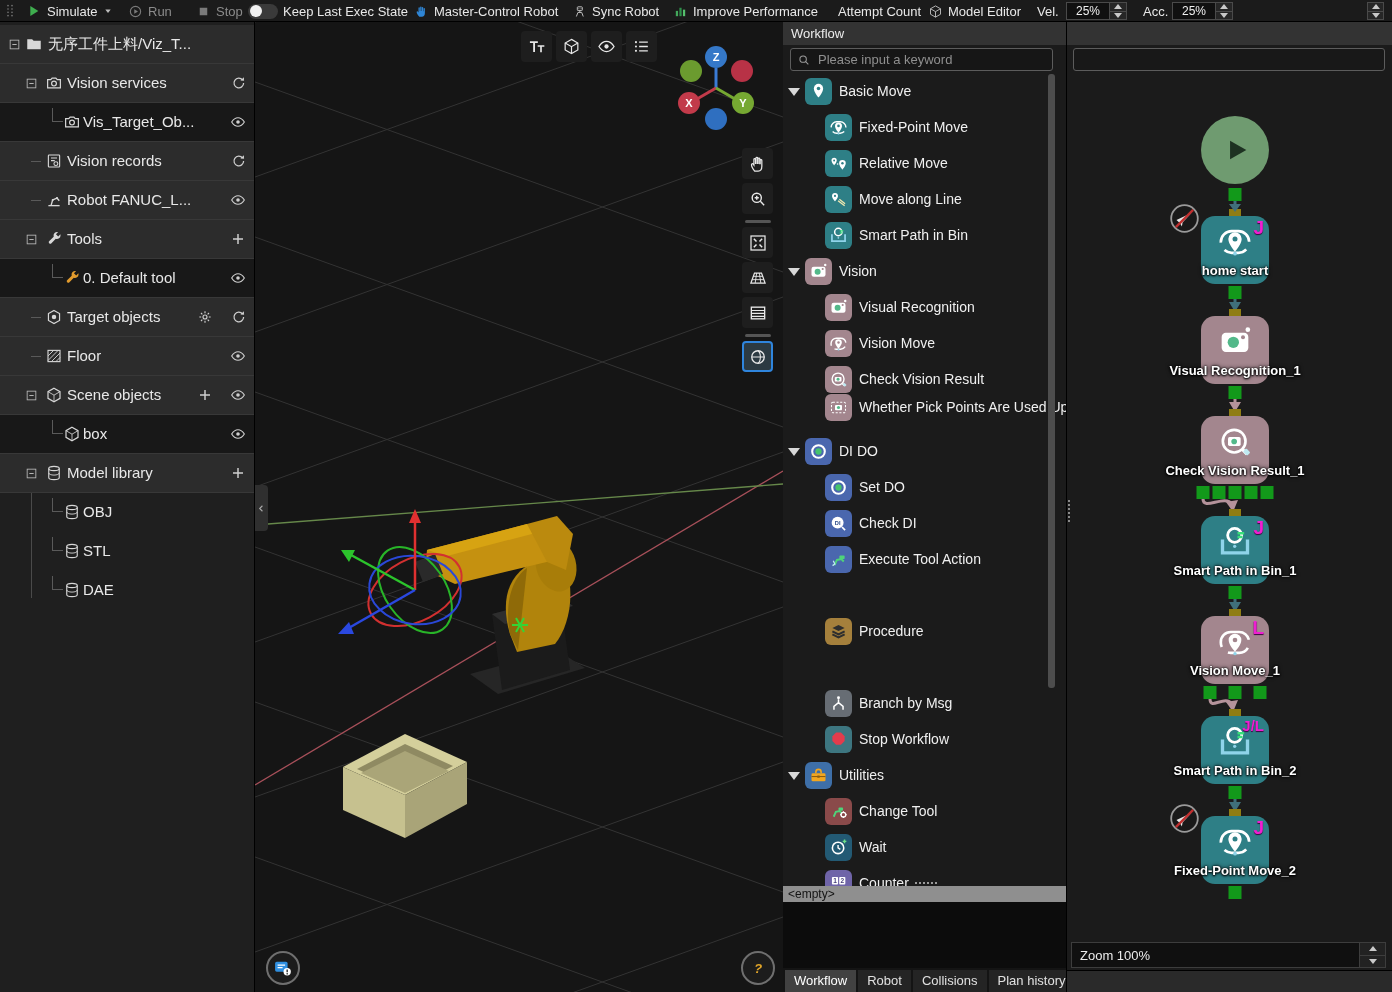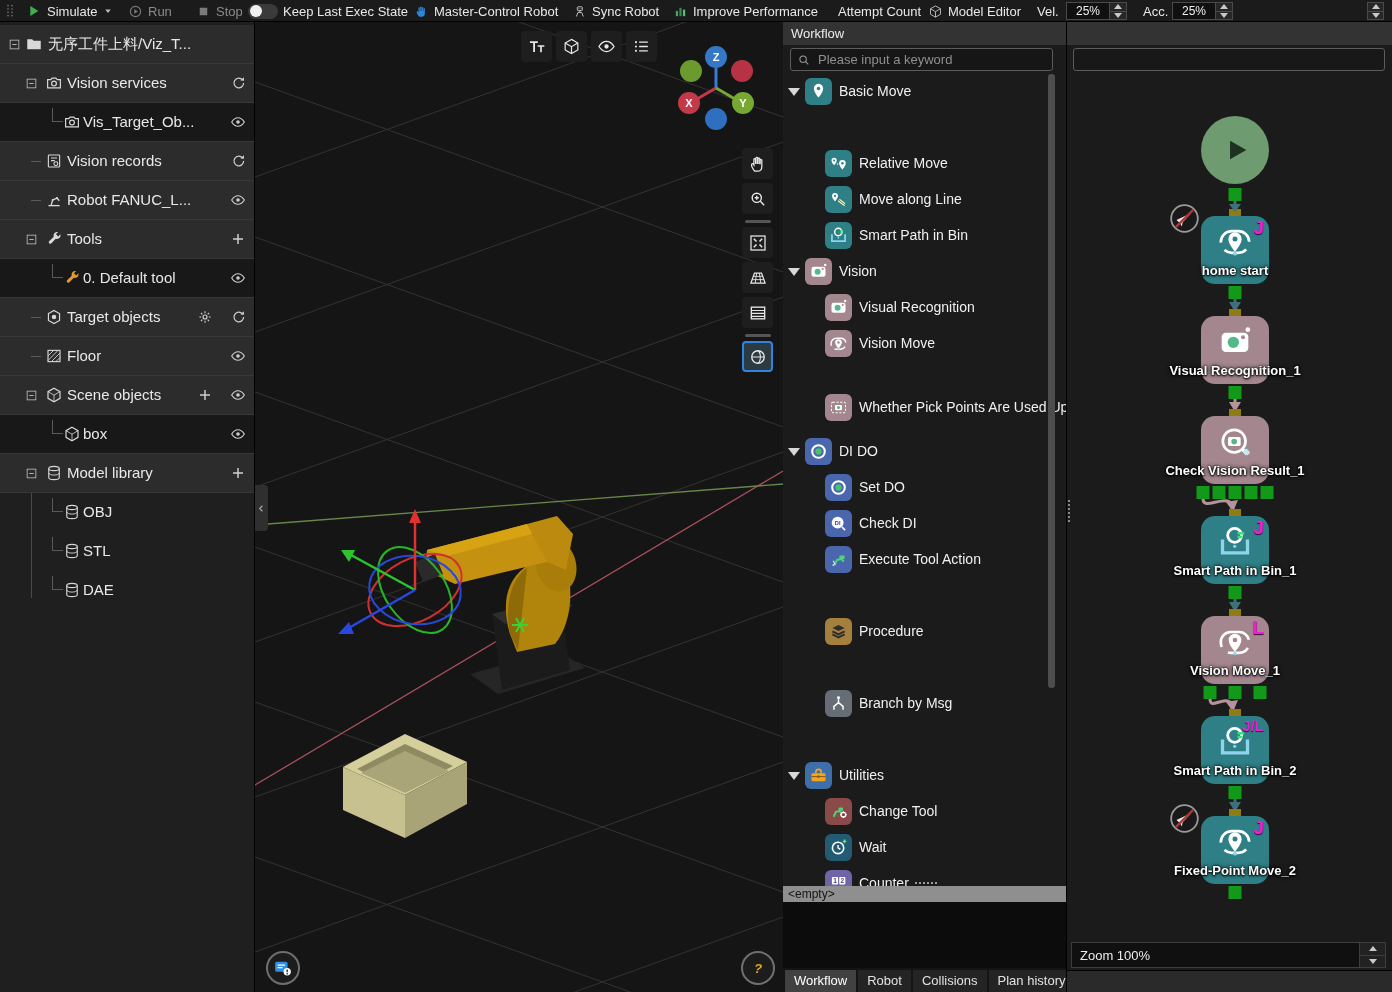--- a/index.html
+++ b/index.html
@@ -693,20 +693,31 @@
         <div class="wrow" style="top:0px">
           <span class="wcaret"></span>
           <span class="tile" style="left:22px;background:#2e7f86">
             <svg width="21" height="21" viewBox="0 0 24 24">
               <path d="M12 3.2a5.3 5.3 0 0 1 5.3 5.3C17.3 12.8 12 18.8 12 18.8S6.7 12.8 6.7 8.5A5.3 5.3 0 0 1 12 3.2z" fill="#fff"></path>
               <circle cx="12" cy="8.5" r="2" fill="#2e7f86"></circle>
             </svg>
           </span>
           <span class="wlbl" style="left:56px">Basic Move</span>
         </div>
+        <div class="wrow" style="top:36px">
+          <span class="tile" style="left:42px;background:#2e7f86">
+            <svg width="21" height="21" viewBox="0 0 24 24">
+              <rect x="3.5" y="5.5" width="17" height="13" rx="6.5" fill="none" stroke="#fff" stroke-width="1.6" stroke-dasharray="14 5"></rect>
+              <path d="M12 6.2a4 4 0 0 1 4 4c0 3.2-4 7.6-4 7.6s-4-4.4-4-7.6a4 4 0 0 1 4-4z" fill="#fff"></path>
+              <circle cx="12" cy="10.2" r="1.5" fill="#2e7f86"></circle>
+              <circle cx="12" cy="19" r="1.1" fill="#8fd4ea"></circle>
+            </svg>
+          </span>
+          <span class="wlbl" style="left:76px">Fixed-Point Move</span>
+        </div>
         <div class="wrow" style="top:72px">
           <span class="tile" style="left:42px;background:#2e7f86">
             <svg width="21" height="21" viewBox="0 0 24 24">
               <path d="M7 5.5a3 3 0 0 1 3 3C10 10.8 7 14 7 14s-3-3.2-3-5.5a3 3 0 0 1 3-3z" fill="#fff"></path>
               <circle cx="7" cy="8.5" r="1.1" fill="#2e7f86"></circle>
               <path d="M16.5 8a3.8 3.8 0 0 1 3.8 3.8c0 3-3.8 7.2-3.8 7.2s-3.8-4.2-3.8-7.2A3.8 3.8 0 0 1 16.5 8z" fill="#fff"></path>
               <circle cx="16.5" cy="11.8" r="1.4" fill="#2e7f86"></circle>
               <circle cx="11" cy="12.5" r=".9" fill="#fff"></circle>
             </svg>
           </span>
@@ -760,20 +771,32 @@
           <span class="tile" style="left:42px;background:#a3868e">
             <svg width="21" height="21" viewBox="0 0 24 24">
               <rect x="3.5" y="6" width="17" height="12.5" rx="6" fill="none" stroke="#fff" stroke-width="1.6" stroke-dasharray="13 5"></rect>
               <path d="M12 7a3.8 3.8 0 0 1 3.8 3.8c0 3-3.8 7-3.8 7s-3.8-4-3.8-7A3.8 3.8 0 0 1 12 7z" fill="#fff"></path>
               <circle cx="12" cy="10.8" r="1.4" fill="#a3868e"></circle>
               <circle cx="12" cy="19" r="1" fill="#8fd4ea"></circle>
             </svg>
           </span>
           <span class="wlbl" style="left:76px">Vision Move</span>
         </div>
+        <div class="wrow" style="top:288px">
+          <span class="tile" style="left:42px;background:#a3868e">
+            <svg width="21" height="21" viewBox="0 0 24 24">
+              <circle cx="11.5" cy="11.5" r="6.8" fill="none" stroke="#fff" stroke-width="1.6"></circle>
+              <rect x="7.8" y="9" width="7.6" height="5.4" rx="1" fill="#fff"></rect>
+              <circle cx="11.5" cy="11.7" r="1.7" fill="#53b98a"></circle>
+              <path d="M16.6 16.6l2.6 2.6" stroke="#fff" stroke-width="2"></path>
+              <rect x="17.2" y="16.6" width="3.6" height="2.8" rx=".7" fill="#bfe9f2" transform="rotate(45 19 18)"></rect>
+            </svg>
+          </span>
+          <span class="wlbl" style="left:76px">Check Vision Result</span>
+        </div>
         <div class="wrow" style="top:316px">
           <span class="tile" style="left:42px;background:#a3868e">
             <svg width="21" height="21" viewBox="0 0 24 24">
               <rect x="4" y="6" width="16" height="12" rx="1.5" fill="none" stroke="#fff" stroke-width="1.2" stroke-dasharray="2.4 1.8"></rect>
               <rect x="8" y="9" width="8" height="6" rx="1" fill="#fff"></rect>
               <circle cx="12" cy="12" r="1.8" fill="#53b98a"></circle>
             </svg>
           </span>
           <span class="wlbl" style="left:76px">Whether Pick Points Are Used Up</span>
         </div>
@@ -827,20 +850,28 @@
           <span class="wlbl" style="left:76px">Procedure</span>
         </div>
         <div class="wrow" style="top:612px">
           <span class="tile" style="left:42px;background:#676d74">
             <svg width="21" height="21" viewBox="0 0 24 24">
               <circle cx="12" cy="5.5" r="1.7" fill="#fff"></circle>
               <path d="M12 7.2v3.8M12 11l-5.2 4.2V19M12 11l5.2 4.2V19" stroke="#fff" stroke-width="1.7" fill="none"></path>
             </svg>
           </span>
           <span class="wlbl" style="left:76px">Branch by Msg</span>
+        </div>
+        <div class="wrow" style="top:648px">
+          <span class="tile" style="left:42px;background:#3d7680">
+            <svg width="21" height="21" viewBox="0 0 24 24">
+              <path d="M9.2 4h5.6l4.2 4.2v5.6L14.8 18H9.2L5 13.8V8.2z" fill="#e23c4c"></path>
+            </svg>
+          </span>
+          <span class="wlbl" style="left:76px">Stop Workflow</span>
         </div>
         <div class="wrow" style="top:684px">
           <span class="wcaret"></span>
           <span class="tile" style="left:22px;background:#3e6fa8">
             <svg width="21" height="21" viewBox="0 0 24 24">
               <rect x="4" y="9.5" width="16" height="9" rx="1.5" fill="#f2a61f"></rect>
               <path d="M9 9.5V8a3 3 0 0 1 6 0v1.5" stroke="#f2a61f" stroke-width="1.8" fill="none"></path>
               <path d="M4 13.2h16" stroke="#8a5c10" stroke-width="1.2"></path>
               <rect x="10.5" y="12" width="3" height="2.6" rx=".5" fill="#8a5c10"></rect>
             </svg>

